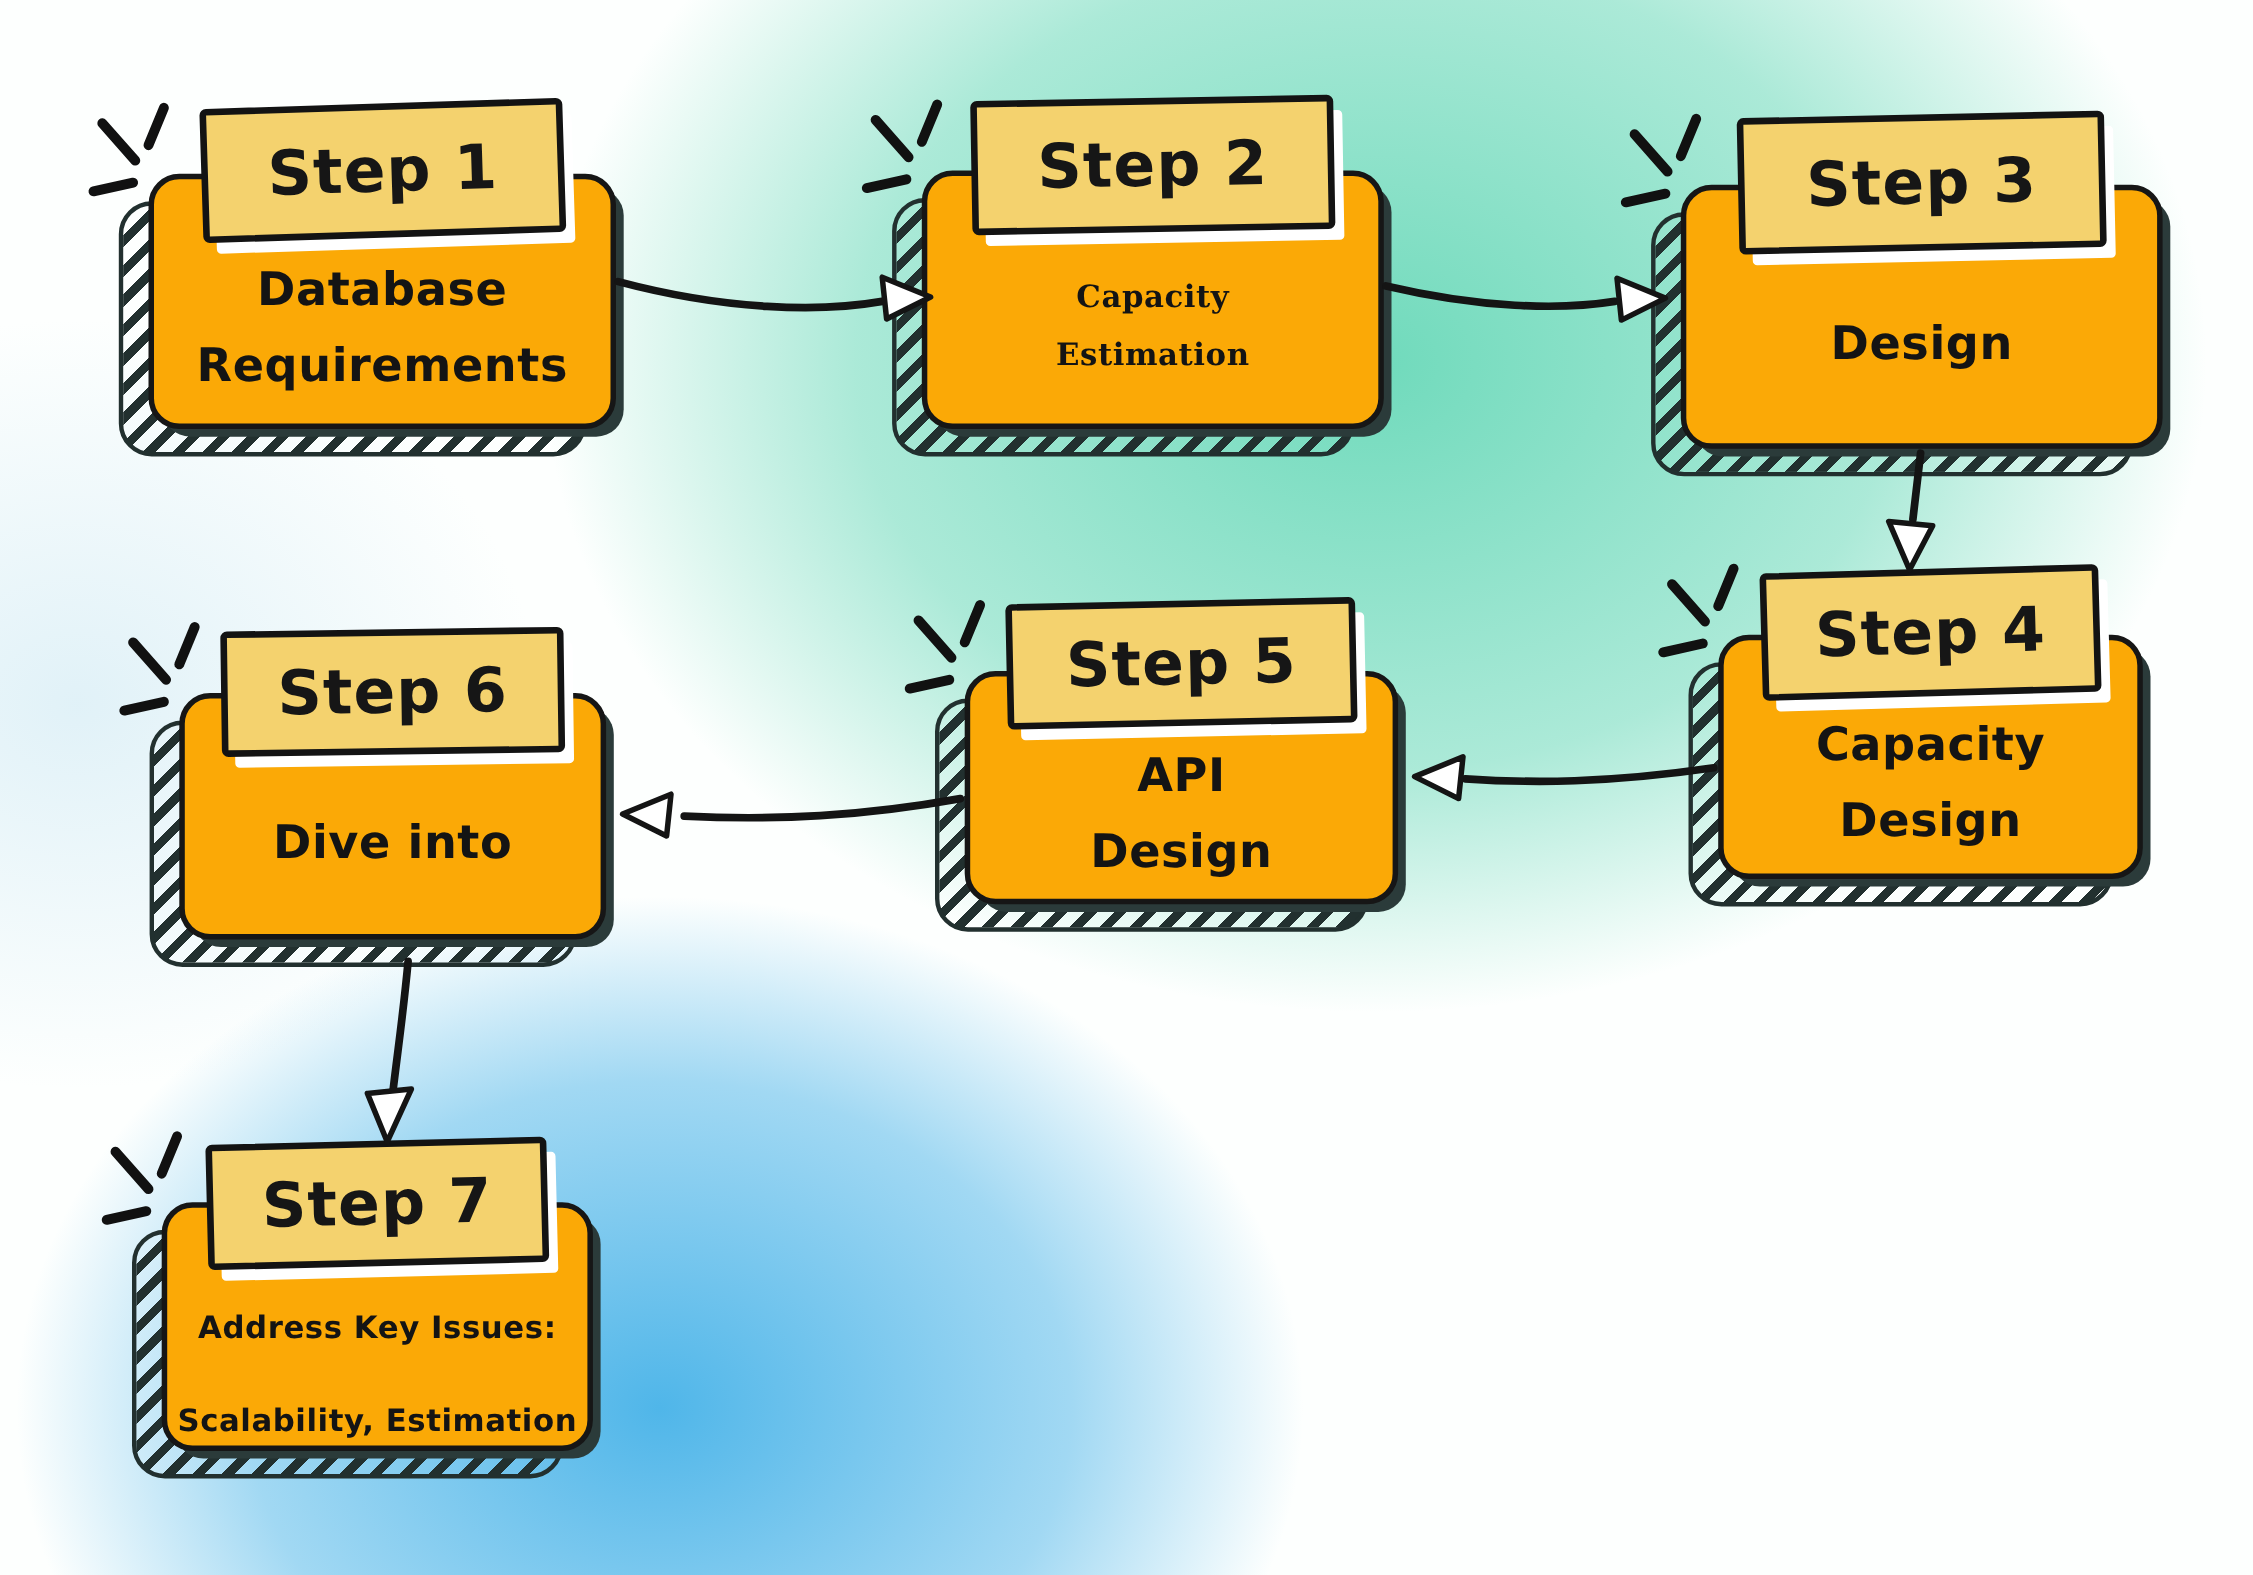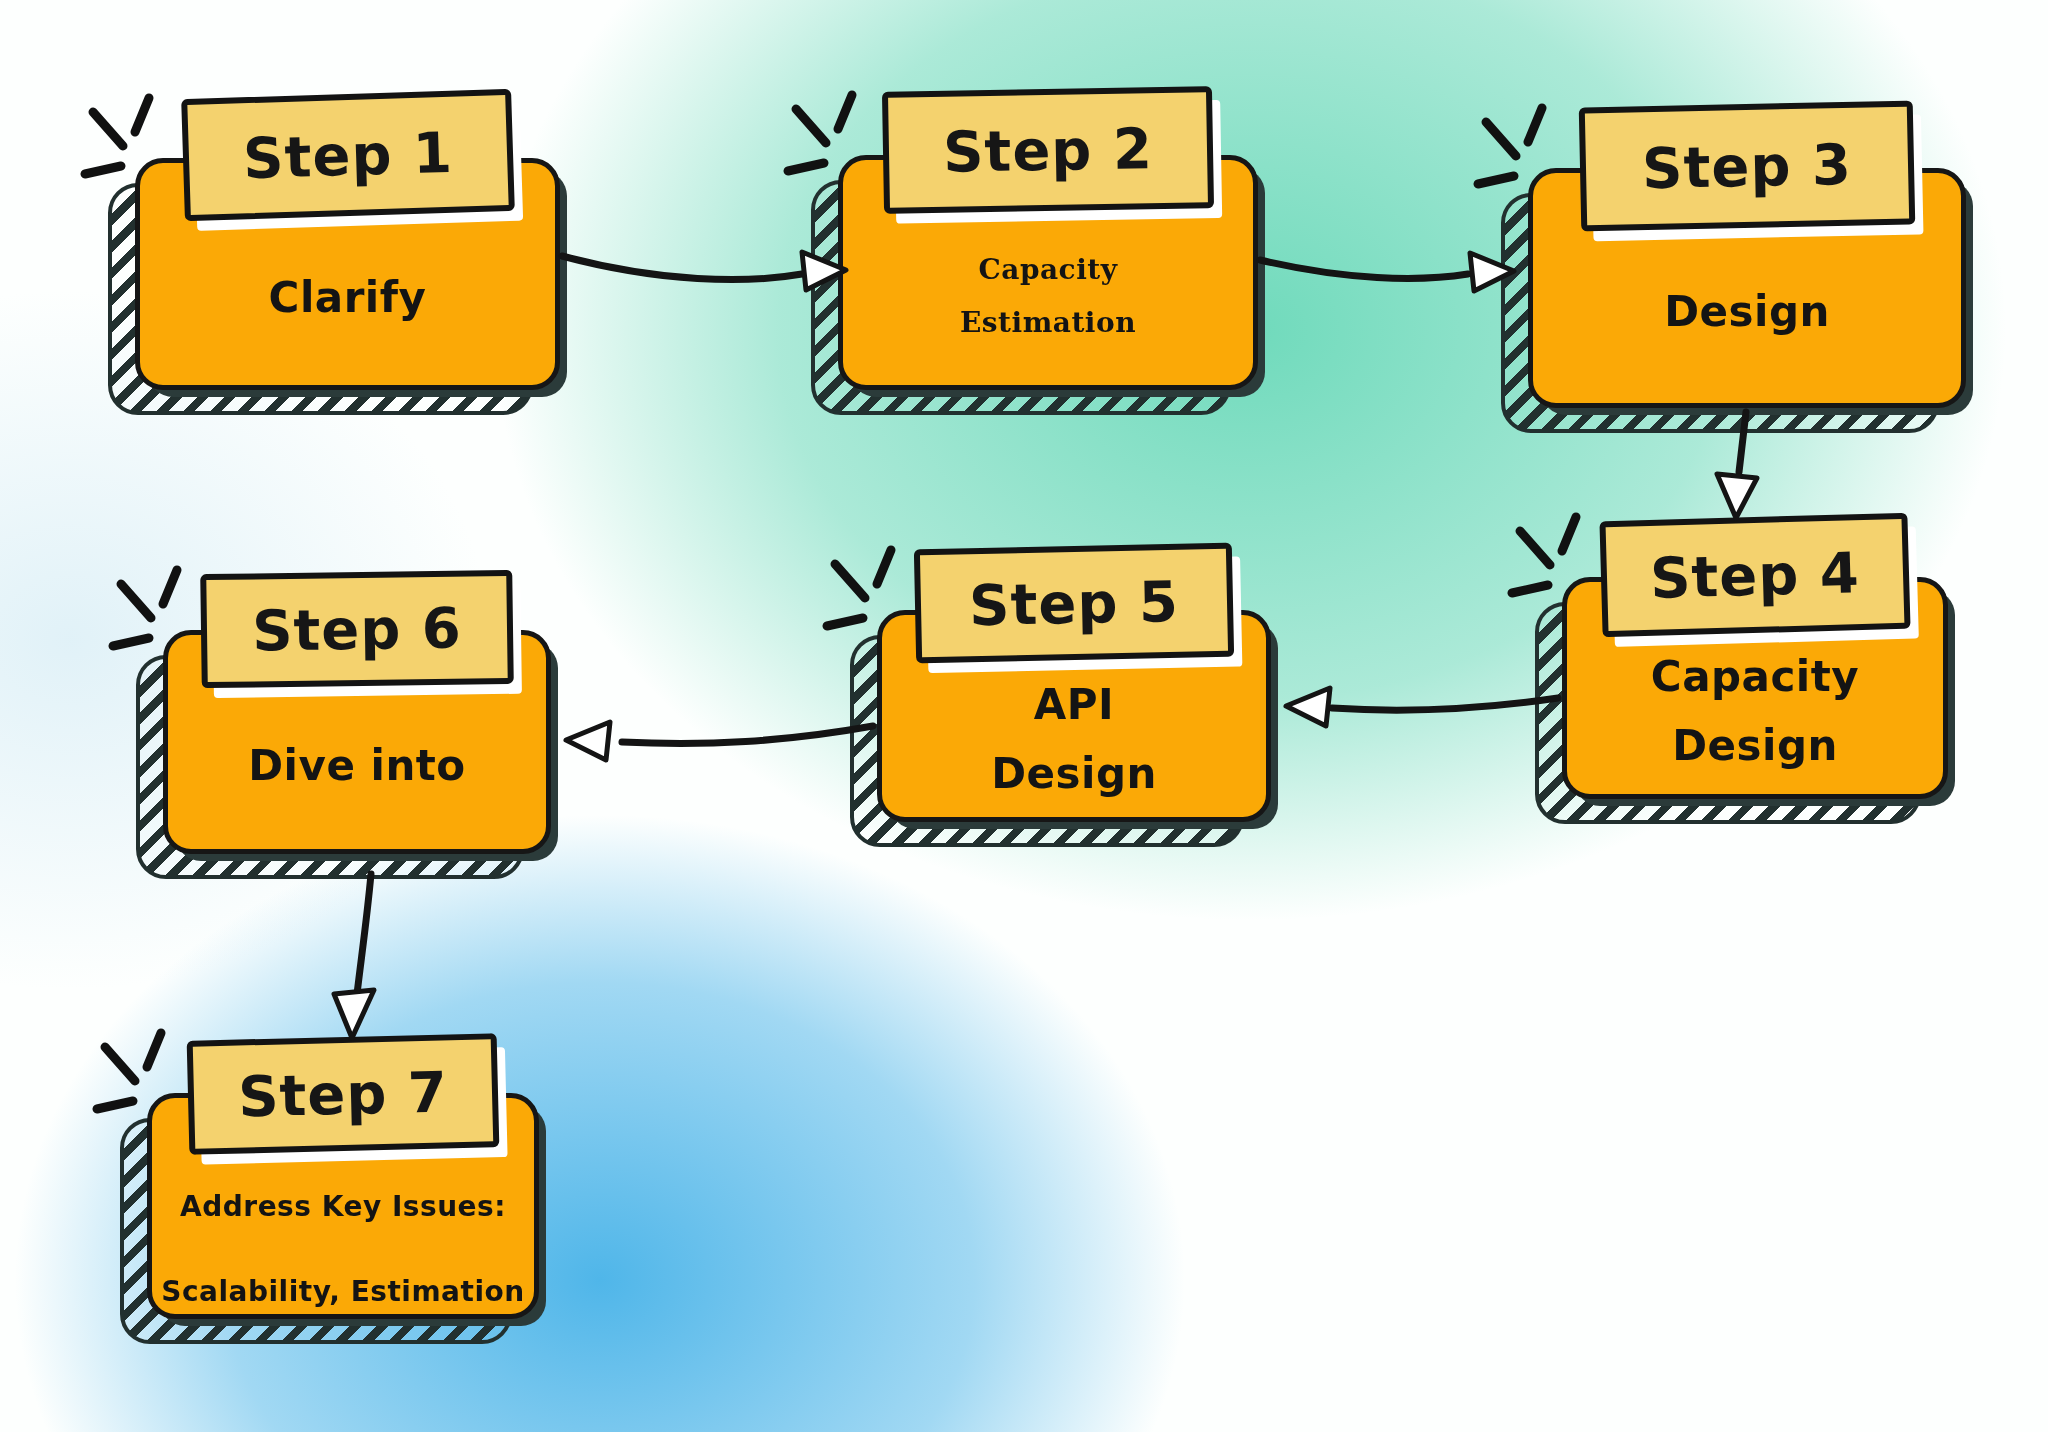--- a/index.html
+++ b/index.html
@@ -73,21 +73,22 @@
 
   <div class="step s1">
     <div class="hatch"></div>
     <svg class="spark" viewBox="0 0 120 120">
       <line x1="78" y1="10" x2="64" y2="44"></line>
         <line x1="22" y1="24" x2="52" y2="58"></line>
         <line x1="14" y1="86" x2="50" y2="78"></line>
     </svg>
     <div class="box">
       <div class="body">
-        <div class="ln">Clarify</div>
+        <div class="ln">Database</div>
+        <div class="ln">Requirements</div>
       </div>
     </div>
     <div class="tab">
       <span>Step 1</span>
     </div>
   </div>
 
   <div class="step s2">
     <div class="hatch"></div>
     <svg class="spark" viewBox="0 0 120 120">

